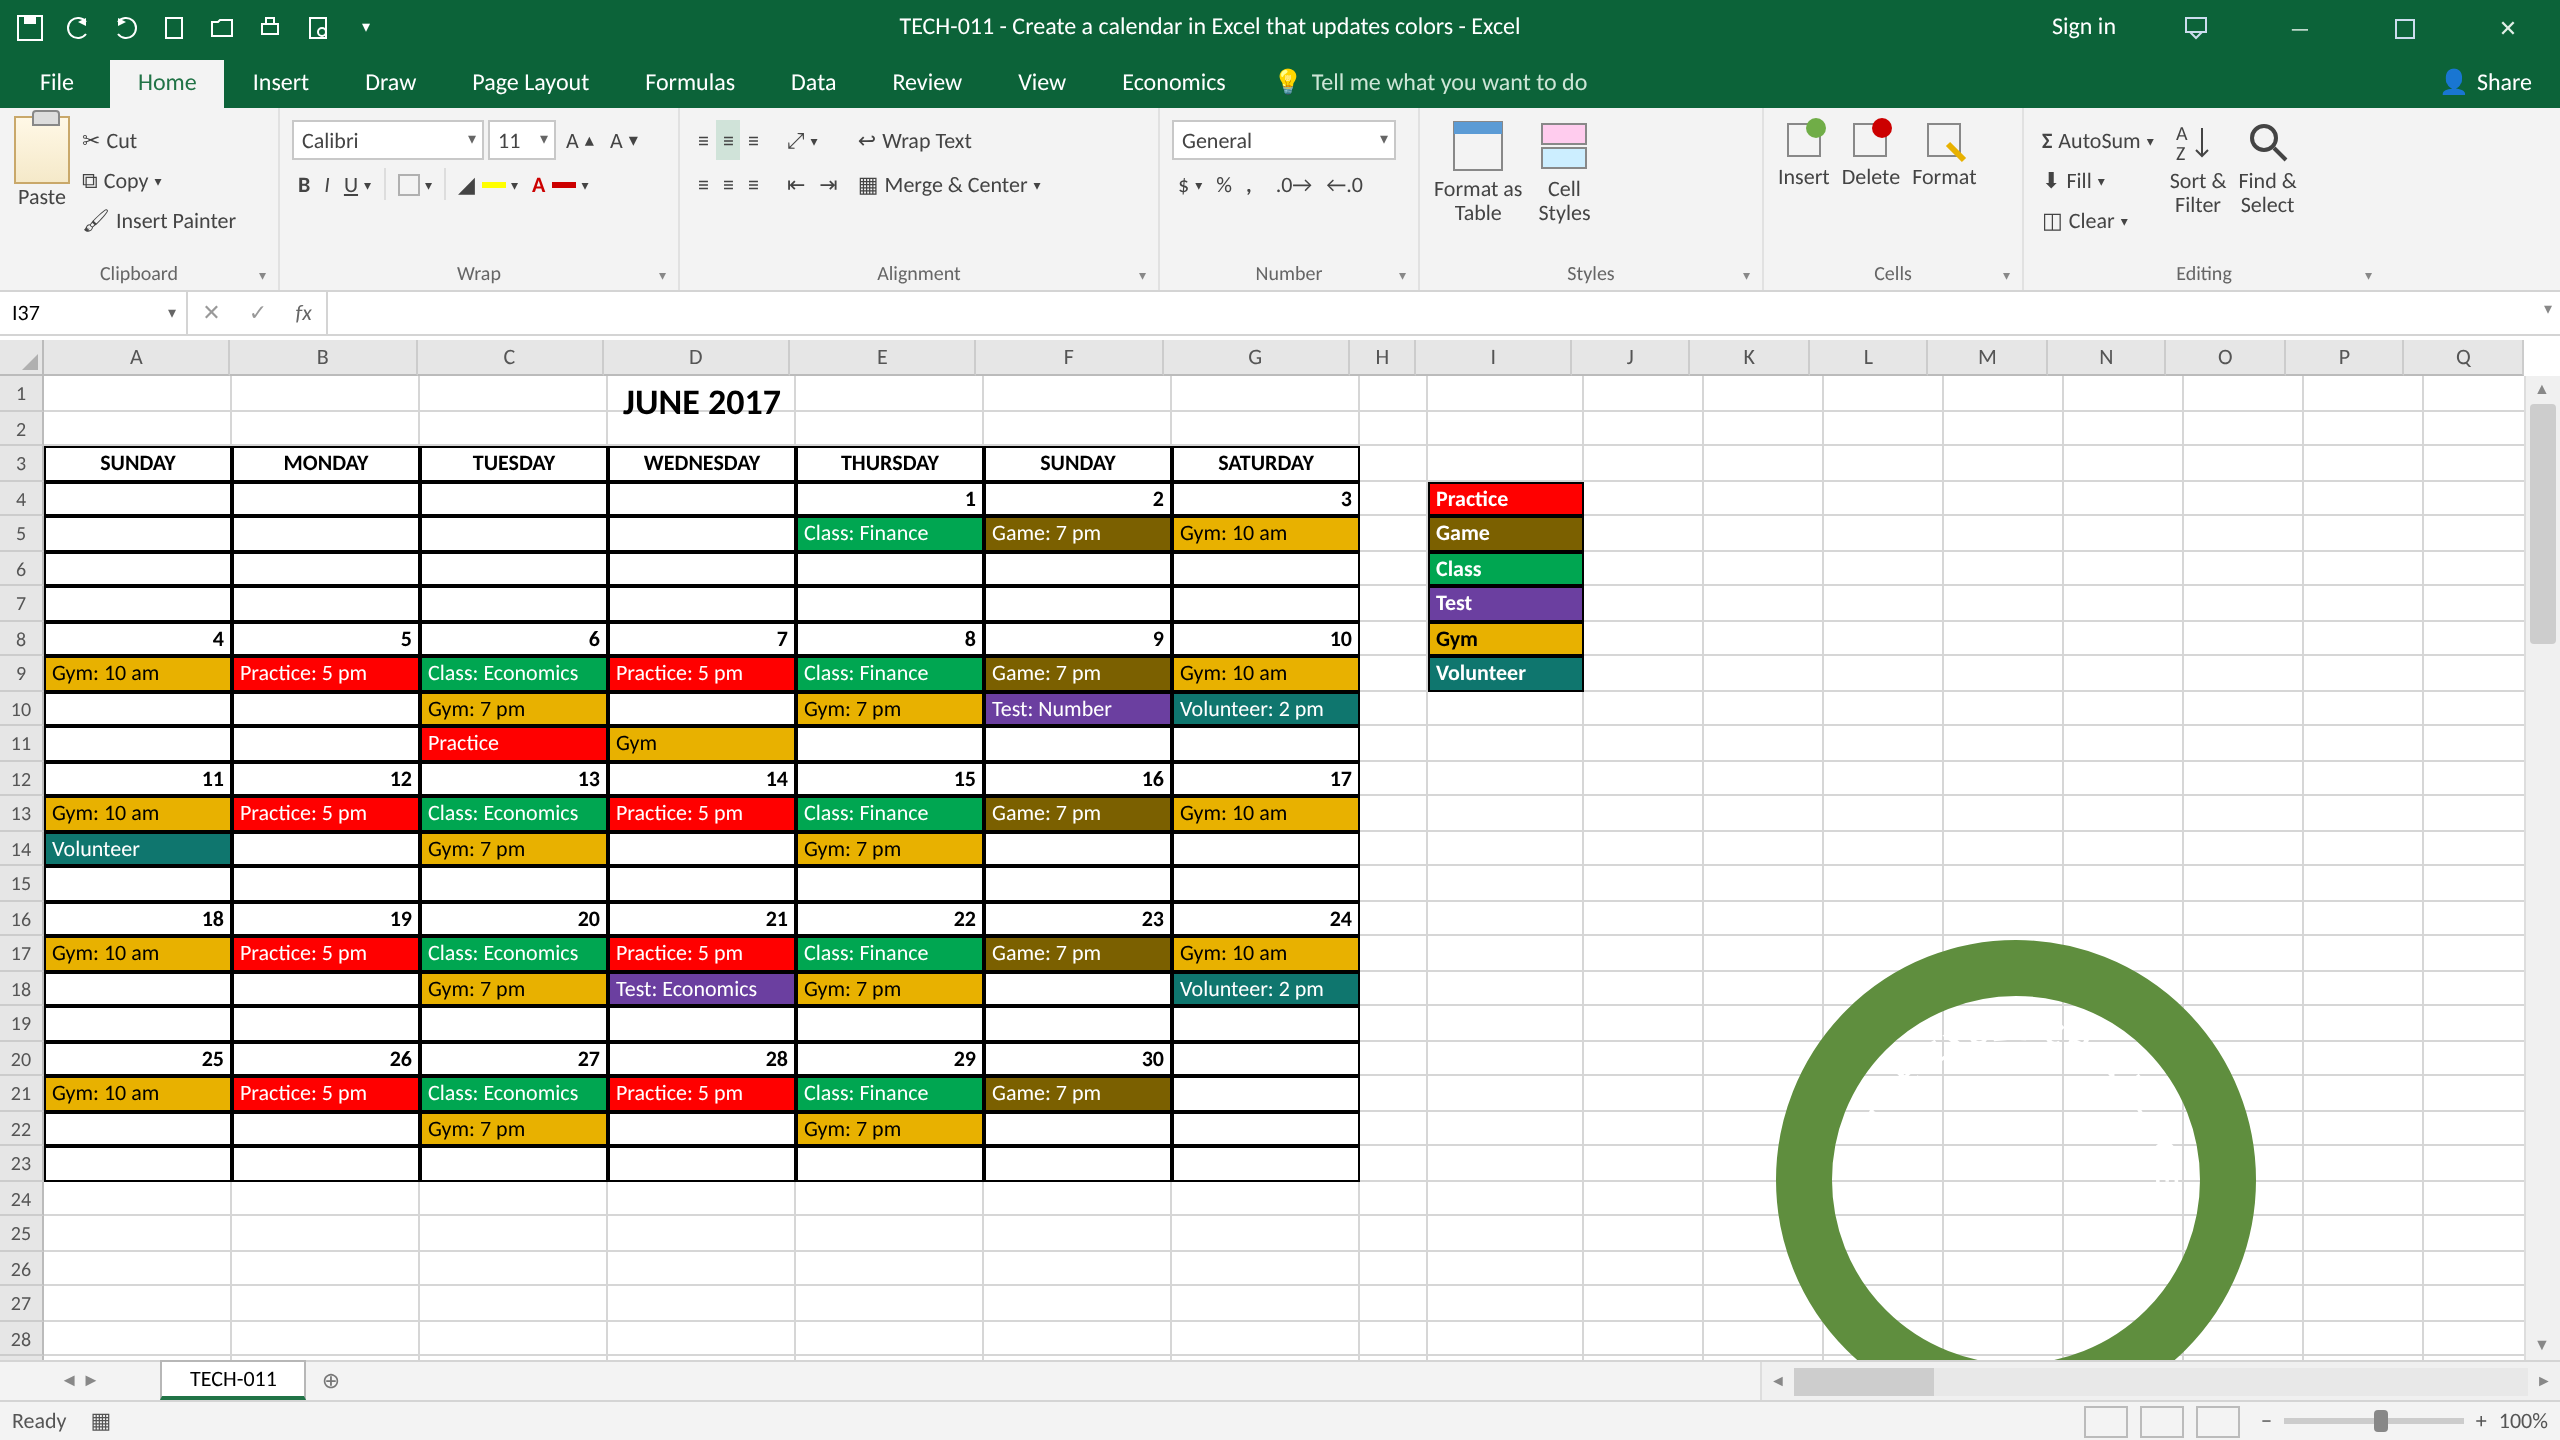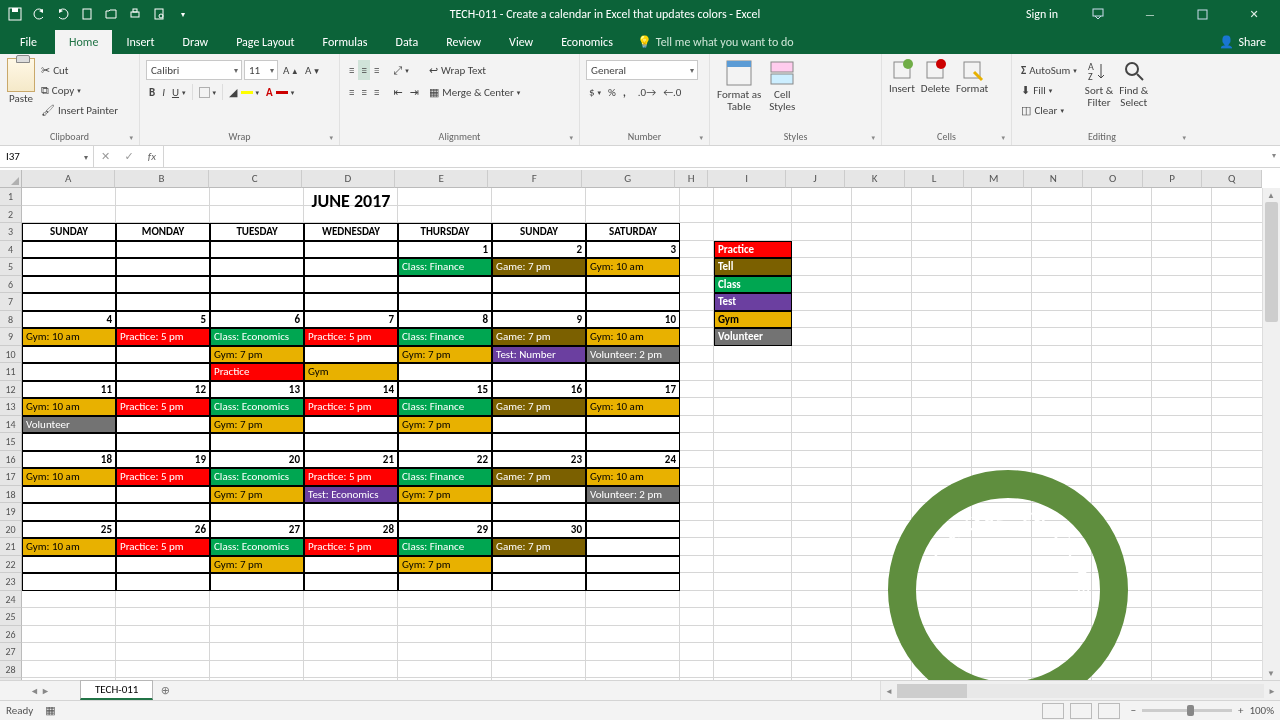--- a/index.html
+++ b/index.html
@@ -61,21 +61,21 @@
 .rows .rh { height: 17.5px; border-bottom: 1px solid #ccc; border-right: 1px solid #bbb; text-align: center; font-size: 10px; color: #555; line-height: 17px; }
 .grid { position: absolute; top: 18px; left: 22px; right: 18px; bottom: 0; }
 .grid .row { position: absolute; left: 0; right: 0; height: 17.5px; }
 .grid .cell { position: absolute; top: 0; bottom: 0; border-right: 1px solid #d6d6d6; border-bottom: 1px solid #d6d6d6; }
 
 
 .cal { position: absolute; top: 18px; left: 22px; }
 .cal-title { position: absolute; left: 0; top: 2px; width: 658px; text-align: center; font: bold 18px Calibri; color: #000; }
 .ccell { position: absolute; width: 94px; height: 17.5px; font: 11px Calibri; padding: 0 3px; display: flex; align-items: center; border: 1px solid #000; }
 .ev { color: #fff; }
-.red { background: #ff0000; } .olive { background: #7b6000; } .green { background: #00a651; } .purple { background: #6b3fa0; } .gold { background: #e8b100; color:#000; } .blue { background: #737373; }
+.red { background: #ff0000; } .olive { background: #7b6000; } .green { background: #00a651; } .purple { background: #6b3fa0; } .gold { background: #e8b100; color:#000; } .blue { background: #0f766e; }
 
 .scrollbar-v { position: absolute; right: 0; top: 18px; bottom: 0; width: 18px; background: #f0f0f0; border-left: 1px solid #ddd; }
 .scrollbar-v::before { content: '▲'; position: absolute; top: 2px; left: 4px; font-size: 8px; color: #888; }
 .scrollbar-v::after { content: '▼'; position: absolute; bottom: 2px; left: 4px; font-size: 8px; color: #888; }
 .thumb-v { position: absolute; top: 14px; left: 2px; right: 2px; height: 120px; background: #cdcdcd; border-radius: 2px; }
 
 
 .tabs-bar { position: absolute; bottom: 20px; left: 0; right: 0; height: 20px; background: #f3f3f3; border-top: 1px solid #d4d4d4; display: flex; align-items: stretch; }
 .tabs-bar .nav { width: 80px; display: flex; align-items: center; justify-content: space-around; color: #888; font-size: 9px; }
 .tabs-bar .stab { padding: 0 14px; background: #fff; border: 1px solid #b7b7b7; border-bottom: 2px solid #217346; font-size: 11px; display: flex; align-items: center; margin-top: -1px; }
@@ -1200,21 +1200,21 @@
           <div class="ccell ev blue" style="left: 564px; top: 297.5px;">Volunteer: 2 pm</div>
           <div class="ccell ev gold" style="left: 0px; top: 350px; color: rgb(0, 0, 0);">Gym: 10 am</div>
           <div class="ccell ev red" style="left: 94px; top: 350px;">Practice: 5 pm</div>
           <div class="ccell ev green" style="left: 188px; top: 350px;">Class: Economics</div>
           <div class="ccell ev red" style="left: 282px; top: 350px;">Practice: 5 pm</div>
           <div class="ccell ev green" style="left: 376px; top: 350px;">Class: Finance</div>
           <div class="ccell ev olive" style="left: 470px; top: 350px;">Game: 7 pm</div>
           <div class="ccell ev gold" style="left: 188px; top: 367.5px; color: rgb(0, 0, 0);">Gym: 7 pm</div>
           <div class="ccell ev gold" style="left: 376px; top: 367.5px; color: rgb(0, 0, 0);">Gym: 7 pm</div>
           <div class="ccell ev red" style="left: 692px; top: 52.5px; width: 78px; font-weight: bold;">Practice</div>
-          <div class="ccell ev olive" style="left: 692px; top: 70px; width: 78px; font-weight: bold;">Tell</div>
+          <div class="ccell ev olive" style="left: 692px; top: 70px; width: 78px; font-weight: bold;">Game</div>
           <div class="ccell ev green" style="left: 692px; top: 87.5px; width: 78px; font-weight: bold;">Class</div>
           <div class="ccell ev purple" style="left: 692px; top: 105px; width: 78px; font-weight: bold;">Test</div>
           <div class="ccell ev gold" style="left: 692px; top: 122.5px; width: 78px; font-weight: bold; color: rgb(0, 0, 0);">Gym</div>
           <div class="ccell ev blue" style="left: 692px; top: 140px; width: 78px; font-weight: bold;">Volunteer</div>
         </div>
     </div>
 
     <div class="logo">
       <div class="ring"></div>
       <svg viewBox="0 0 240 240">

